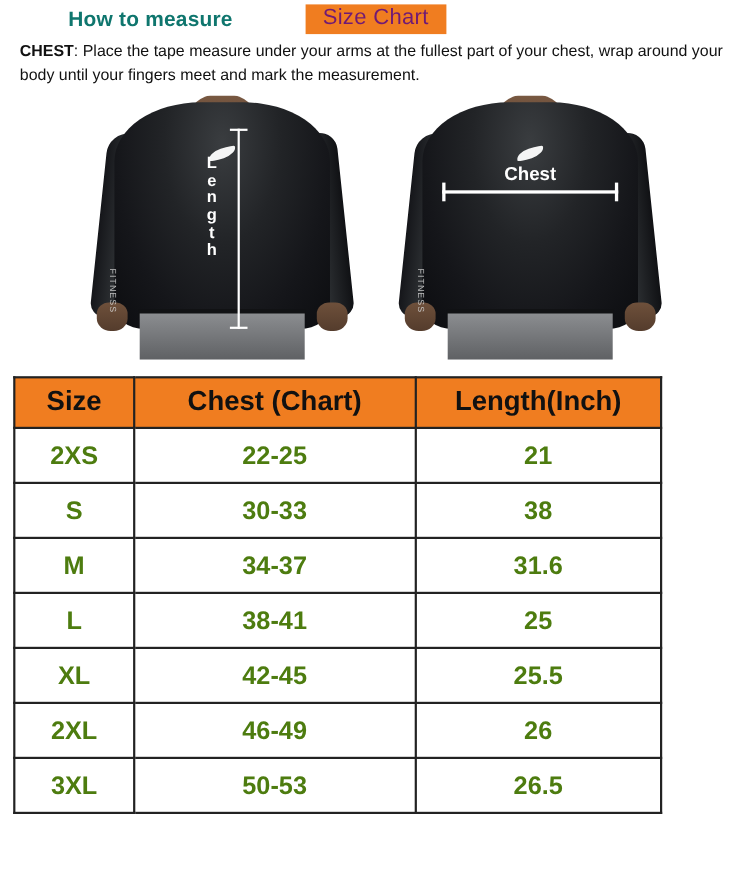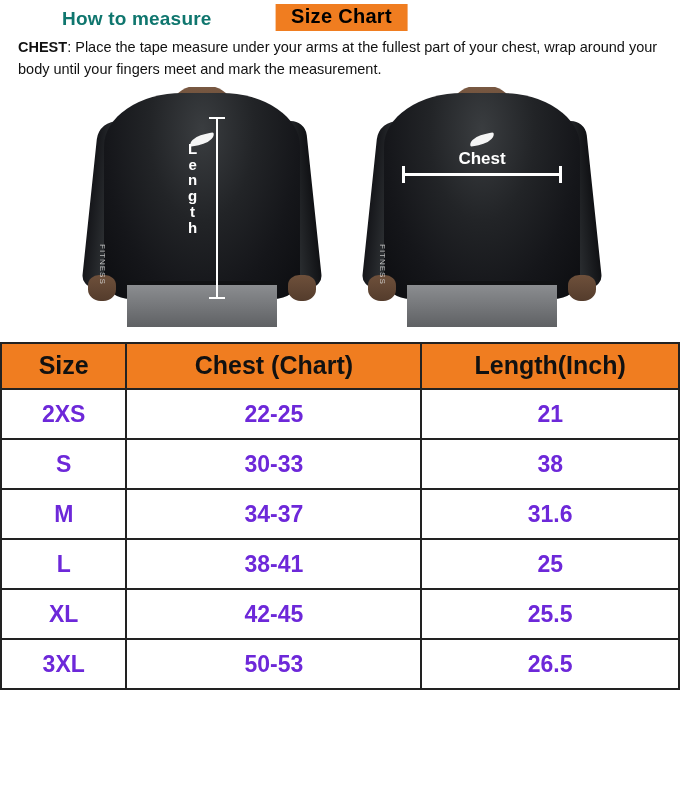--- a/index.html
+++ b/index.html
@@ -26,23 +26,23 @@
     font-weight: bold;
     color: #0f766e;
     letter-spacing: 0.2px;
   }
   .chart-title {
     position: absolute;
     left: 50%;
     transform: translateX(-50%);
     top: 4px;
     background: #f07d20;
-    color: #000000;
+    color: #701a75;
     font-size: 20px;
-    font-weight: bold;
+    font-weight: normal;
     padding: 1px 16px 3px 16px;
     letter-spacing: 0.3px;
   }
 
   
   .instructions {
     padding: 2px 18px 0 18px;
     text-align: left;
     font-size: 14.5px;
     color: #111111;
@@ -232,35 +232,35 @@
     color: #ffffff;
     font-size: 17px;
     font-weight: bold;
     background: rgba(20,20,22,0.0);
     padding: 0 6px;
   }
 
   
   .table-wrap {
     position: absolute;
-    left: 0;
+    left: 12px;
     top: 342px;
-    width: 680px;
+    width: 590px;
   }
   table.size-table {
     width: 100%;
     border-collapse: collapse;
     table-layout: fixed;
   }
   table.size-table th,
   table.size-table td {
     border: 2px solid #222222;
     text-align: center;
     font-weight: bold;
-    color: #6d28d9;
+    color: #4d7c0f;
   }
   table.size-table thead th {
     background: #f07d20;
     color: #111111;
     font-size: 25px;
     height: 46px;
     padding: 2px 0 4px 0;
   }
   table.size-table tbody td {
     background: #ffffff;
@@ -362,19 +362,24 @@
         <td>L</td>
         <td>38-41</td>
         <td>25</td>
       </tr>
       <tr>
         <td>XL</td>
         <td>42-45</td>
         <td>25.5</td>
       </tr>
       <tr>
+        <td>2XL</td>
+        <td>46-49</td>
+        <td>26</td>
+      </tr>
+      <tr>
         <td>3XL</td>
         <td>50-53</td>
         <td>26.5</td>
       </tr>
     </tbody>
   </table>
 </div>
 
 </body></html>

